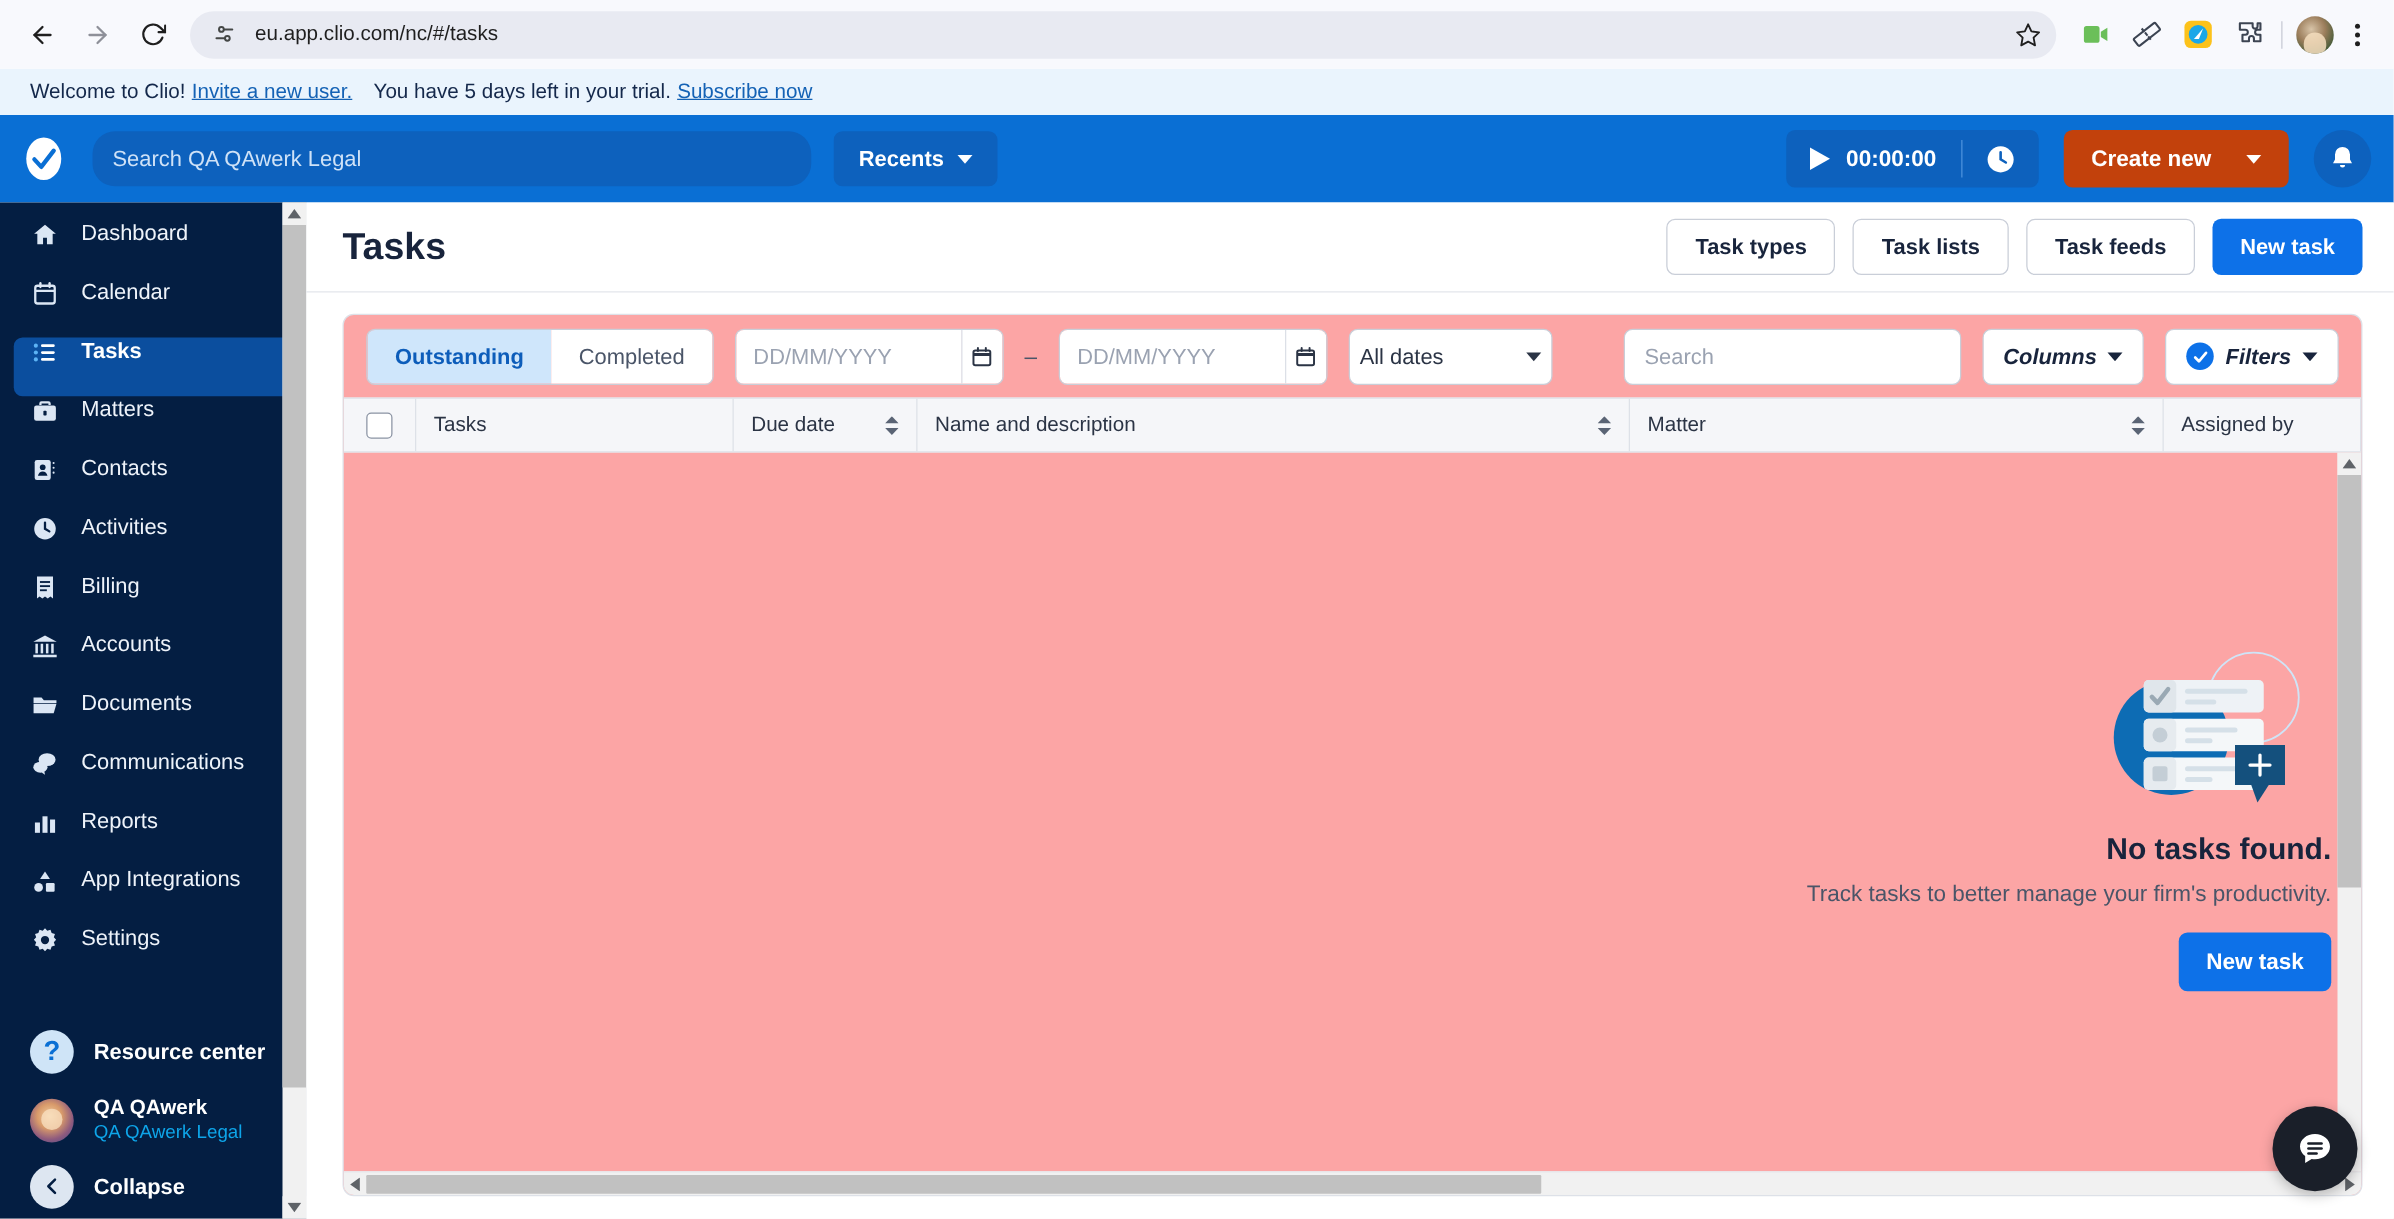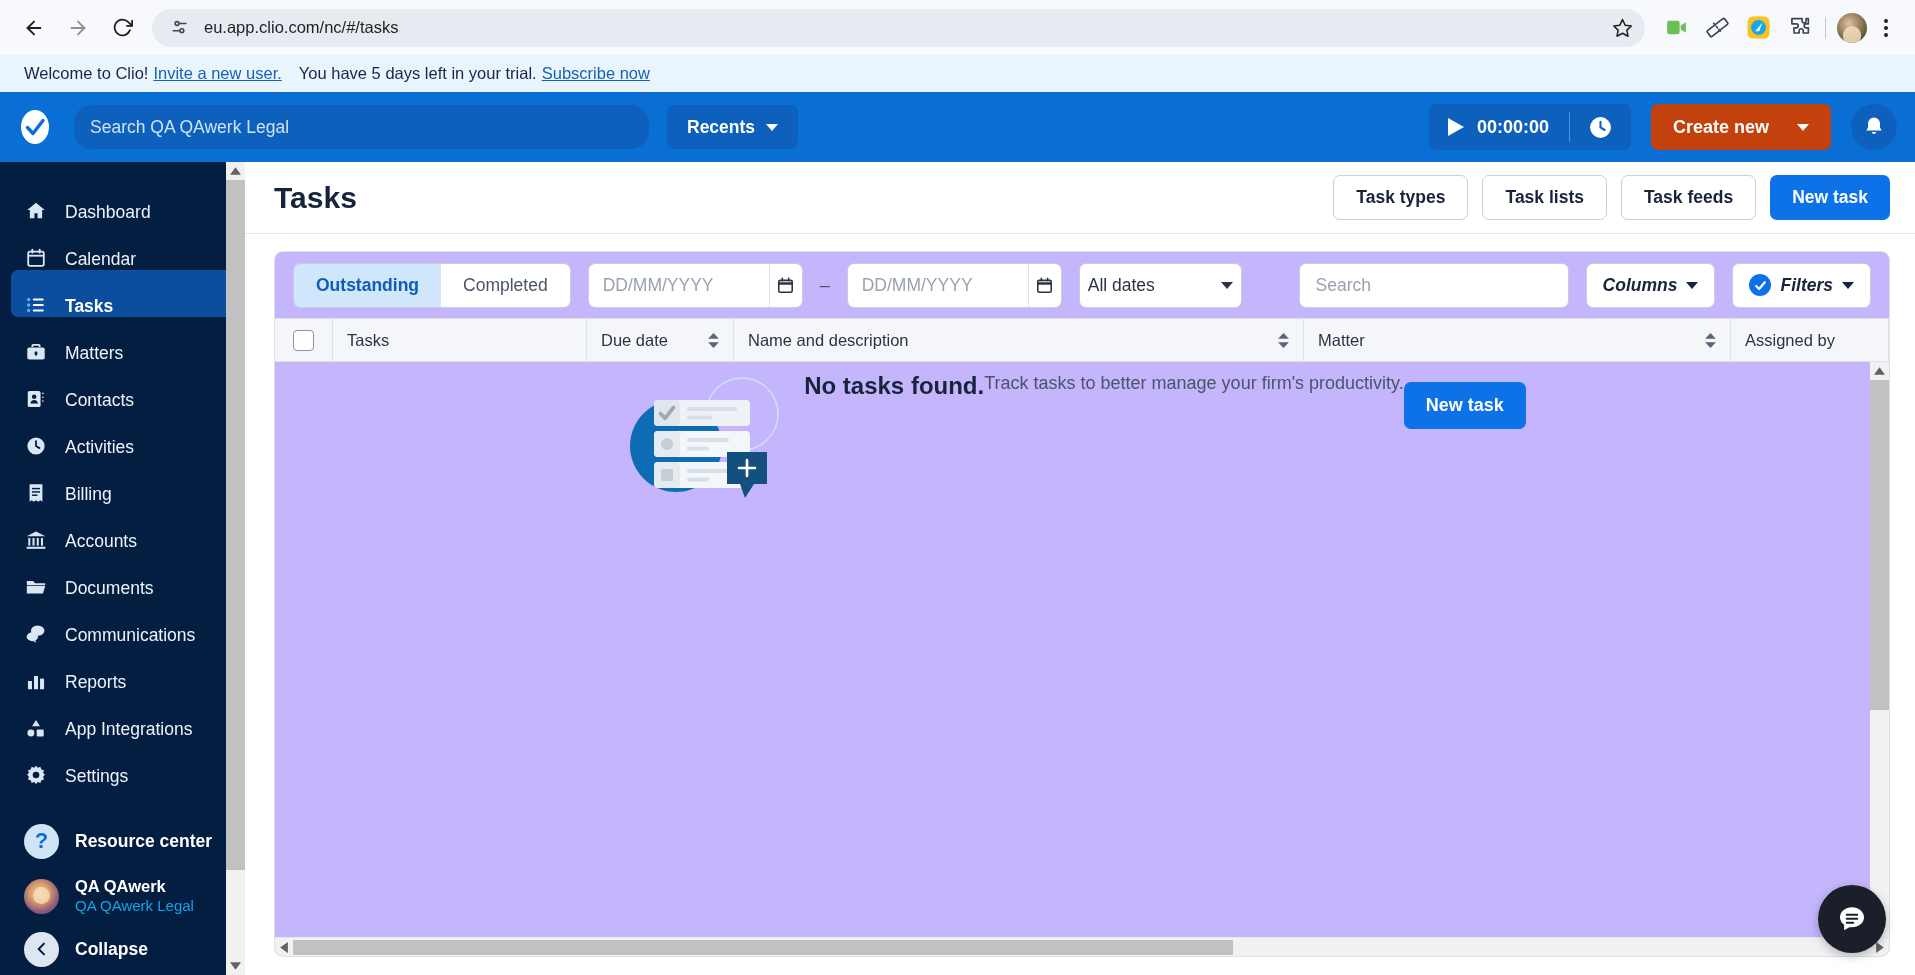--- a/index.html
+++ b/index.html
@@ -95,21 +95,21 @@
 
   
   .body-area { display: flex; height: calc(975px - 55px - 37px - 70px); position: relative; }
 
   
   .sidebar {
     width: 245px; background: #041e42; flex: 0 0 auto;
     display: flex; flex-direction: column; padding-top: 14px; position: relative;
   }
   .nav-item {
-    display: flex; align-items: flex-end; height: 47px; margin: 0 11px;
+    display: flex; align-items: flex-start; height: 47px; margin: 0 11px;
     padding: 0 13px; border-radius: 7px; color: #eef3fa;
     font-size: 17.5px; cursor: pointer; gap: 17px;
   }
   .nav-item.active { background: #0b4e9e; font-weight: bold; color: #fff; }
   .nav-icon { width: 24px; height: 24px; display: flex; align-items: center; justify-content: center; flex: 0 0 auto; }
   .sidebar-bottom { margin-top: auto; padding-bottom: 2px; }
   .res-item { display: flex; align-items: center; height: 52px; padding: 0 24px; gap: 16px; color: #fff; font-size: 17.5px; font-weight: bold; cursor: pointer; }
   .res-circle { width: 35px; height: 35px; border-radius: 50%; background: #cfe4f7; color: #0a6fd4; font-size: 22px; font-weight: bold; display: flex; align-items: center; justify-content: center; flex: 0 0 auto; }
   .user-item { display: flex; align-items: center; height: 58px; padding: 0 24px; gap: 16px; cursor: pointer; }
   .user-av {
@@ -139,21 +139,21 @@
     display: flex; align-items: center; cursor: pointer; font-family: inherit;
   }
   .btn-primary {
     height: 45px; padding: 0 22px; border: none; border-radius: 7px;
     background: #0d71e8; color: #fff; font-size: 17.5px; font-weight: bold;
     display: flex; align-items: center; cursor: pointer; font-family: inherit;
   }
 
   .card {
     margin: 17px 25px 0 29px; border: 1px solid #dde1e8; border-radius: 9px;
-    background: #c4b5fd; flex: 1 1 auto; display: flex; flex-direction: column;
+    background: #fca5a5; flex: 1 1 auto; display: flex; flex-direction: column;
     min-height: 0; overflow: hidden;
   }
   .filter-row { height: 66px; display: flex; align-items: center; padding: 0 18px; gap: 17px; }
   .seg {
     display: flex; border: 1px solid #c9ced8; border-radius: 7px; overflow: hidden; height: 45px;
   }
   .seg-btn { padding: 0 22px; display: flex; align-items: center; font-size: 17.5px; color: #4a5568; cursor: pointer; background: #fff; }
   .seg-btn.active { background: #cfe6fb; color: #0d5dba; font-weight: bold; }
   .date-field {
     height: 45px; display: flex; align-items: center; border: 1px solid #c9ced8;
@@ -183,21 +183,21 @@
   .table-head {
     height: 44px; background: #f5f6f9; border-top: 1px solid #dde1e8; border-bottom: 1px solid #dde1e8;
     display: flex; align-items: stretch; font-size: 16.5px; color: #2b3445;
   }
   .th { display: flex; align-items: center; padding: 0 14px; border-right: 1px solid #dde1e8; gap: 8px; }
   .th-check { width: 58px; justify-content: center; }
   .chk { width: 21px; height: 21px; border: 1.5px solid #8a93a3; border-radius: 4px; background: #fff; cursor: pointer; }
   .sort-ico { margin-left: auto; display: flex; flex-direction: column; gap: 2px; color: #5a6475; }
 
   .table-body { flex: 1 1 auto; position: relative; overflow: hidden; min-height: 0; display:flex; flex-direction:column; }
-  .empty-wrap { flex: 1 1 auto; display: flex; flex-direction: row; align-items: flex-start; justify-content: center; padding-right: 24px; }
+  .empty-wrap { flex: 1 1 auto; display: flex; flex-direction: column; align-items: flex-end; justify-content: center; padding-right: 24px; }
   .empty-title { font-size: 24px; font-weight: bold; color: #18243c; margin-top: 10px; }
   .empty-sub { font-size: 18px; color: #4a5568; margin-top: 11px; }
   .empty-btn { margin-top: 20px; height: 47px; padding: 0 22px; border-radius: 7px; background: #0d71e8; color: #fff; font-size: 18px; font-weight: bold; border: none; cursor: pointer; font-family: inherit; }
 
   
   .tv-scroll { position: absolute; right: 0; top: 0; bottom: 0; width: 19px; background: #f1f1f1; display:flex; flex-direction:column; }
   
   .h-scroll { height: 19px; background: #f1f1f1; display: flex; align-items: center; border-top: 1px solid #e6e8ec; flex: 0 0 auto; position: relative; }
   .h-arrow { width: 18px; height: 19px; display: flex; align-items: center; justify-content: center; flex: 0 0 auto; }
   .h-track { flex: 1 1 auto; height: 19px; position: relative; }

